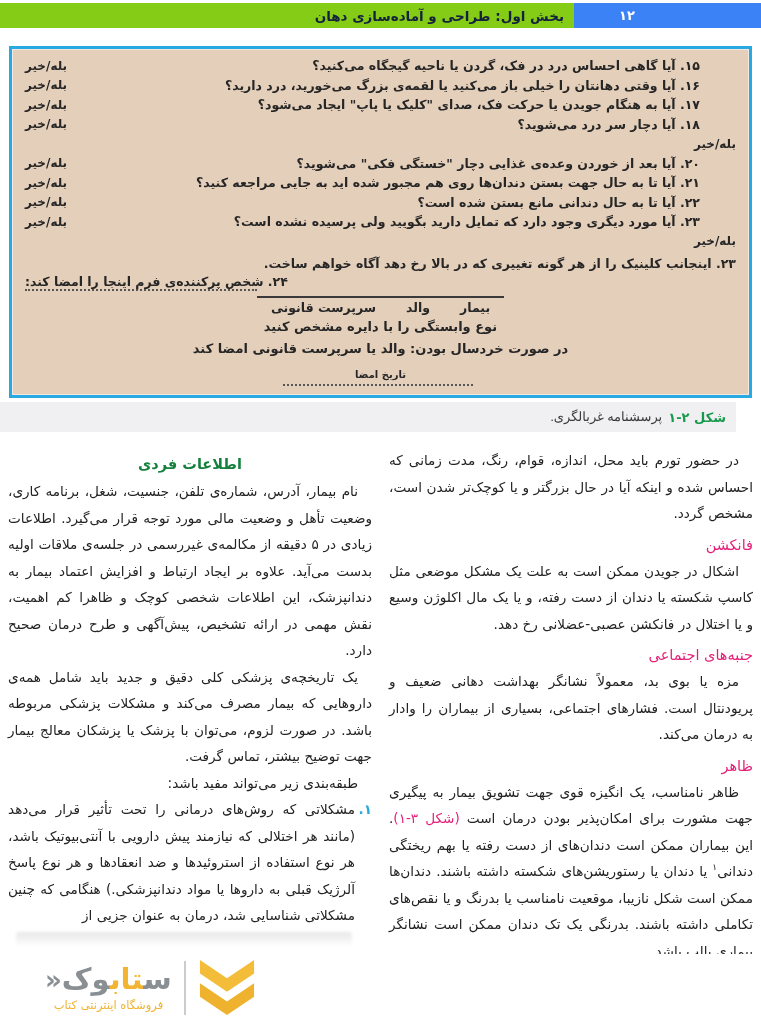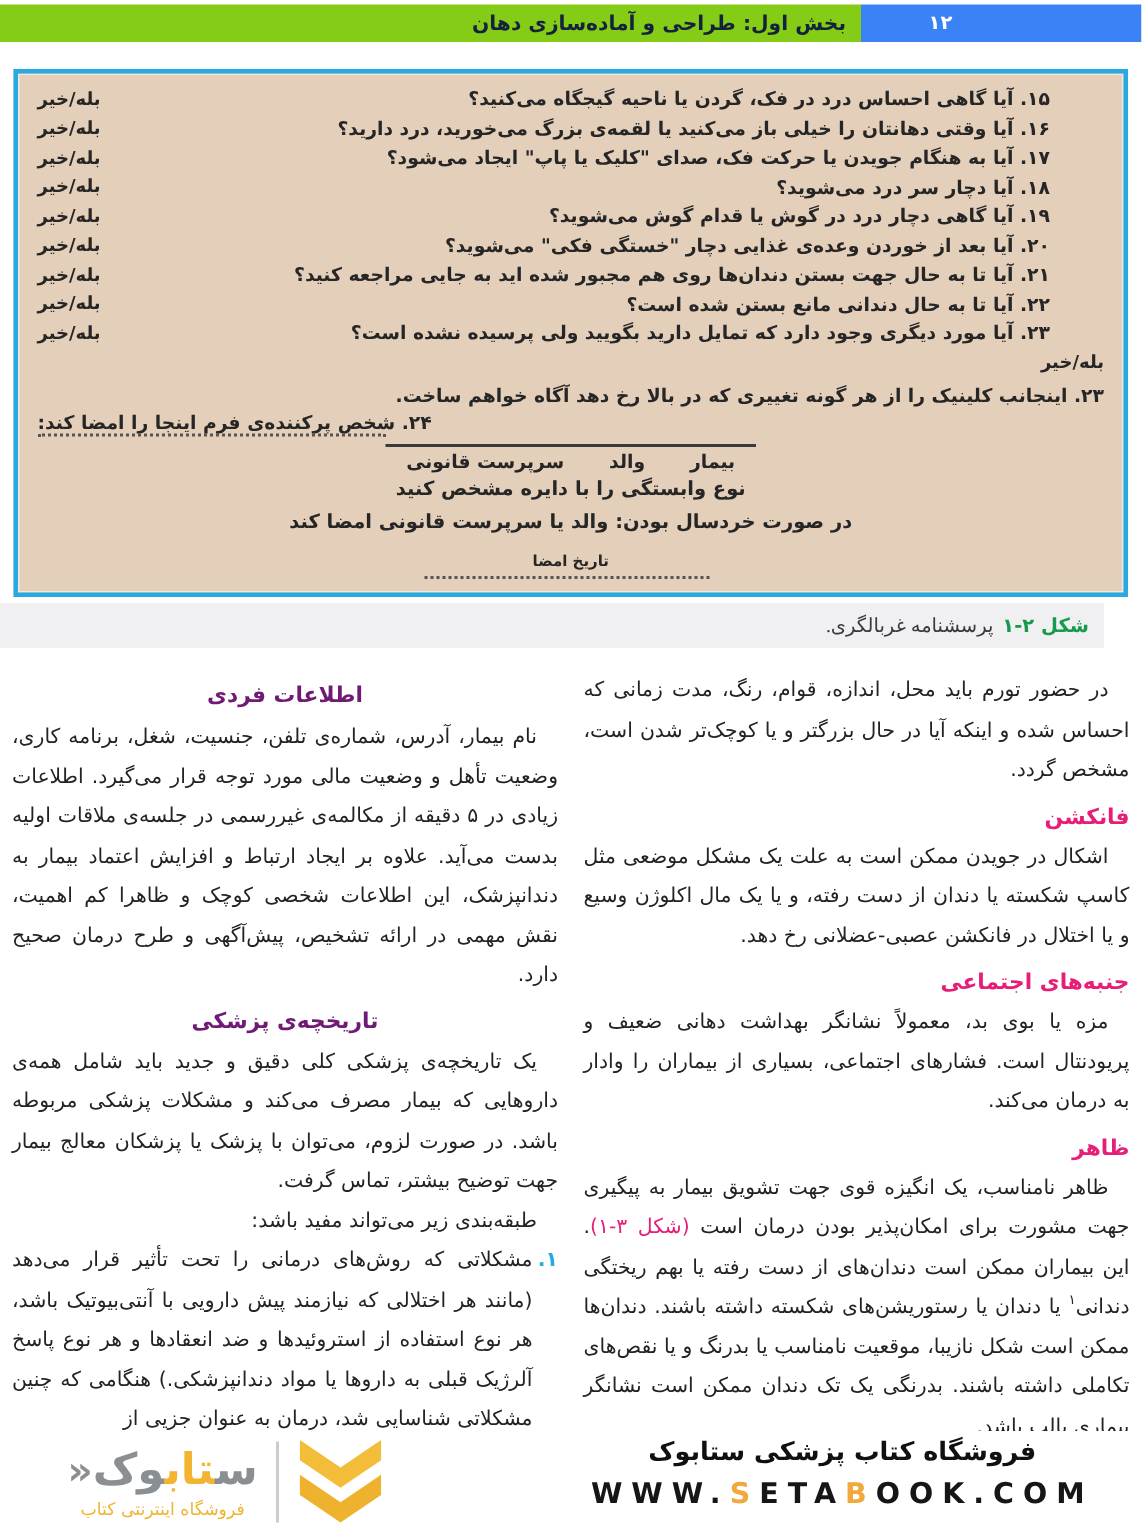--- a/index.html
+++ b/index.html
@@ -56,22 +56,22 @@
   .fig-label { color:#189a4c; font-weight:bold; }
   .cap-text { color:#3a3a3a;font-family:Liberation Serif, serif; }
 
   
   .columns {
     position:absolute; top:447px; left:8px; width:745px;
     direction:rtl; display:flex; gap:17px;
   }
   .col { flex:1; font-size:13.6px; line-height:26.5px; text-align:justify; color:#232323; }
   .col p { text-indent:14px; }
-  .h-pink { color:#e61e78; font-weight:bold; font-size:14.5px; text-align:right; text-indent:0; margin:5px 0 0 0; line-height:26px; }
-  .h-green { color:#701a75; font-weight:bold; font-size:14.5px; text-align:center; text-indent:0; margin:4px 0 1px 0; line-height:26px; }
+  .h-pink { color:#e61e78; font-weight:normal; font-size:14.5px; text-align:right; text-indent:0; margin:5px 0 0 0; line-height:26px; }
+  .h-green { color:#15803d; font-weight:bold; font-size:14.5px; text-align:center; text-indent:0; margin:4px 0 1px 0; line-height:26px; }
   .figref { color:#e61e78; }
   .num-item { display:flex; align-items:flex-start; }
   .num-item .num { color:#2aa9e0; font-weight:bold; width:17px; flex:0 0 17px; }
   .num-item .itxt { flex:1; text-align:justify; }
   sup { font-size:9px; line-height:0; }
   .fade-line {
     height:15px; margin:3px 20px 0 8px; border-radius:3px;
     background:linear-gradient(to bottom, #bdbdbd, rgba(255,255,255,0));
     opacity:.35; filter:blur(1.5px);
   }
@@ -115,21 +115,20 @@
   </div>
   <div class="q-row">
     <span class="q-text">۱۷. آیا به هنگام جویدن یا حرکت فک، صدای "کلیک یا پاپ" ایجاد می‌شود؟</span>
     <span class="q-yn">بله/خیر</span>
   </div>
   <div class="q-row">
     <span class="q-text">۱۸. آیا دچار سر درد می‌شوید؟</span>
     <span class="q-yn">بله/خیر</span>
   </div>
   <div class="q-row">
-    <span class="q-text">۱۹. آیا گاهی دچار درد در گوش یا قدام گوش می‌شوید؟</span>
     <span class="q-yn">بله/خیر</span>
   </div>
   <div class="q-row">
     <span class="q-text">۲۰. آیا بعد از خوردن وعده‌ی غذایی دچار "خستگی فکی" می‌شوید؟</span>
     <span class="q-yn">بله/خیر</span>
   </div>
   <div class="q-row">
     <span class="q-text">۲۱. آیا تا به حال جهت بستن دندان‌ها روی هم مجبور شده اید به جایی مراجعه کنید؟</span>
     <span class="q-yn">بله/خیر</span>
   </div>
@@ -182,37 +181,32 @@
     <p>اشکال در جویدن ممکن است به علت یک مشکل موضعی مثل کاسپ شکسته یا دندان از دست رفته، و یا یک مال اکلوژن وسیع و یا اختلال در فانکشن عصبی-عضلانی رخ دهد.</p>
     <div class="h-pink">جنبه‌های اجتماعی</div>
     <p>مزه یا بوی بد، معمولاً نشانگر بهداشت دهانی ضعیف و پریودنتال است. فشارهای اجتماعی، بسیاری از بیماران را وادار به درمان می‌کند.</p>
     <div class="h-pink">ظاهر</div>
     <p><span>ظاهر نامناسب، یک انگیزه قوی جهت تشویق بیمار به پیگیری جهت مشورت برای امکان‌پذیر بودن درمان است </span><span class="figref">(شکل ۳-۱)</span><span>. این بیماران ممکن است دندان‌های از دست رفته یا بهم ریختگی دندانی</span><sup>۱</sup><span> یا دندان یا رستوریشن‌های شکسته داشته باشند. دندان‌ها ممکن است شکل نازیبا، موقعیت نامناسب یا بدرنگ و یا نقص‌های تکاملی داشته باشند. بدرنگی یک تک دندان ممکن است نشانگر بیماری پالپ باشد.</span></p>
   </div>
 
   <div class="col">
     <div class="h-green">اطلاعات فردی</div>
     <p>نام بیمار، آدرس، شماره‌ی تلفن، جنسیت، شغل، برنامه کاری، وضعیت تأهل و وضعیت مالی مورد توجه قرار می‌گیرد. اطلاعات زیادی در ۵ دقیقه از مکالمه‌ی غیررسمی در جلسه‌ی ملاقات اولیه بدست می‌آید. علاوه بر ایجاد ارتباط و افزایش اعتماد بیمار به دندانپزشک، این اطلاعات شخصی کوچک و ظاهرا کم اهمیت، نقش مهمی در ارائه تشخیص، پیش‌آگهی و طرح درمان صحیح دارد.</p>
-    <div class="h-green">تاریخچه‌ی پزشکی</div>
     <p>یک تاریخچه‌ی پزشکی کلی دقیق و جدید باید شامل همه‌ی داروهایی که بیمار مصرف می‌کند و مشکلات پزشکی مربوطه باشد. در صورت لزوم، می‌توان با پزشک یا پزشکان معالج بیمار جهت توضیح بیشتر، تماس گرفت.</p>
     <p>طبقه‌بندی زیر می‌تواند مفید باشد:</p>
     <div class="num-item">
       <span class="num">۱.</span>
       <span class="itxt">مشکلاتی که روش‌های درمانی را تحت تأثیر قرار می‌دهد (مانند هر اختلالی که نیازمند پیش دارویی با آنتی‌بیوتیک باشد، هر نوع استفاده از استروئیدها و ضد انعقادها و هر نوع پاسخ آلرژیک قبلی به داروها یا مواد دندانپزشکی.) هنگامی که چنین مشکلاتی شناسایی شد، درمان به عنوان جزیی از</span>
     </div>
     <div class="fade-line"></div>
   </div>
 </div>
 
 <div class="footer">
 
-  <div class="footer-right">
-    <div class="shop-name">فروشگاه کتاب پزشکی ستابوک</div>
-    <div class="shop-url"><span>WWW.</span><span class="hl">S</span><span>ETA</span><span class="hl">B</span><span>OOK.COM</span></div>
-  </div>
 
   <div class="footer-logo">
     <div class="wordmark-block">
       <div class="wordmark">
         <span class="wm-gray">س</span><span class="wm-gold">تاب</span><span class="wm-gray">وک</span><span class="wm-mark">«</span>
       </div>
       <div class="tagline">فروشگاه اینترنتی کتاب</div>
     </div>
     <div class="logo-divider"></div>
     <div class="chevron-wrap">

